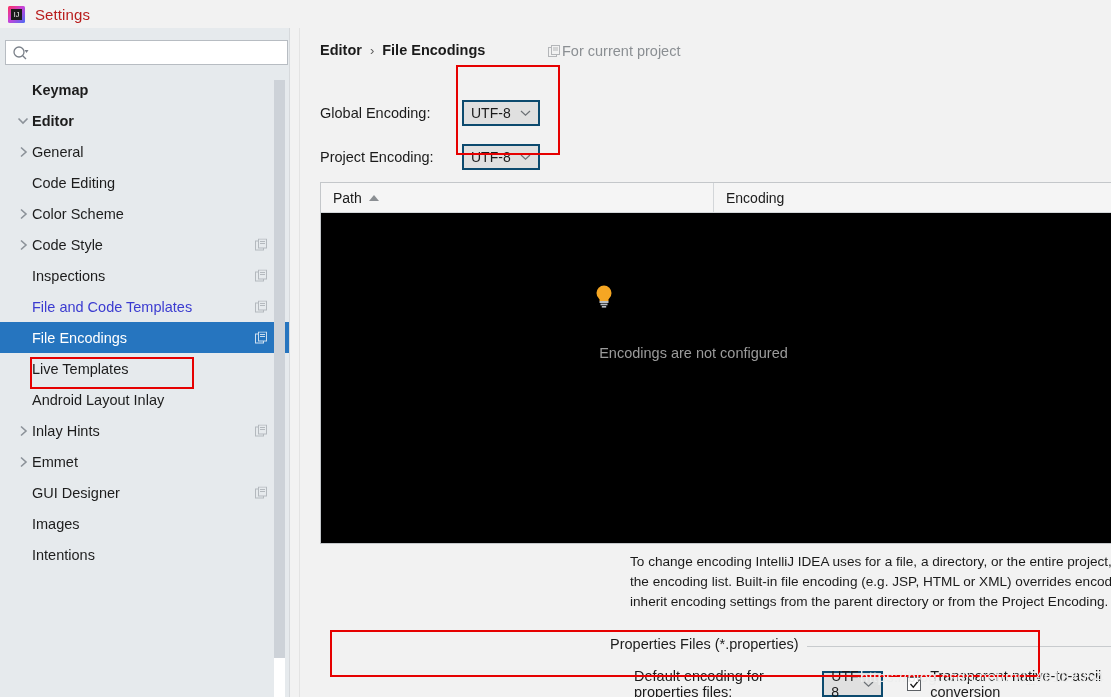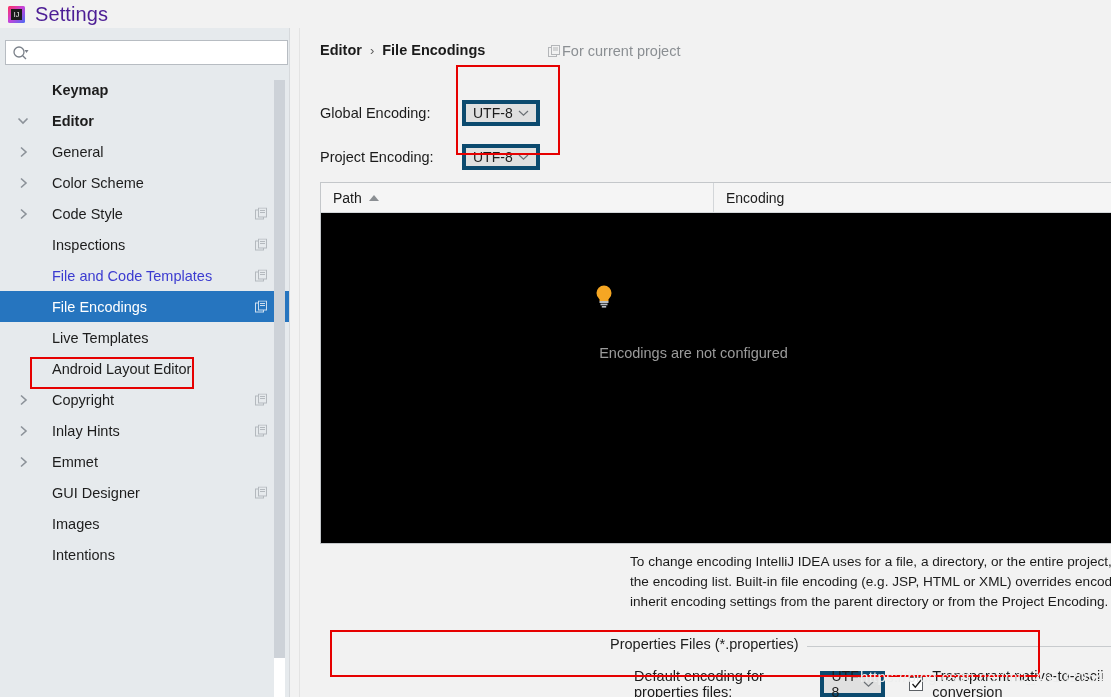--- a/index.html
+++ b/index.html
@@ -28,22 +28,22 @@
     padding-left: 8px;
   }
   .app-logo {
     width: 17px; height: 17px;
     margin-right: 10px;
     position: relative;
     flex: 0 0 auto;
   }
   .app-logo svg { display: block; }
   .titlebar-text {
-    font-size: 20px;
-    color: #4c1d95;
+    font-size: 15px;
+    color: #b91c1c;
     letter-spacing: .1px;
   }
 
   
   .sidebar {
     position: absolute; left: 0; top: 28px;
     width: 290px; height: 669px;
     background: #e6eaed;
   }
   .search-wrap {
@@ -85,21 +85,21 @@
     color: #ffffff;
   }
   .tree-row .twisty {
     width: 18px; height: 18px;
     flex: 0 0 auto;
     display: flex; align-items: center; justify-content: center;
     color: #8c9299;
   }
   .tree-row .twisty.spacer { visibility: hidden; }
   .tree-row .label {
-    margin-left: 20px;
+    margin-left: 0;
   }
   .tree-row.depth0 { padding-left: 14px; }
   .tree-row.depth1 { }
   .tree-row.bold .label { font-weight: bold; }
   .tree-row.linkish .label { color: #3b3bd0; }
   .tree-row .copy-icon {
     position: absolute;
     right: 22px; top: 50%;
     transform: translateY(-50%);
     width: 13px; height: 13px;
@@ -154,21 +154,21 @@
     position: absolute; left: 30px;
     display: flex; align-items: center;
     font-size: 14.5px; color: #1b1b1b;
   }
   .field-row.r1 { top: 72px; }
   .field-row.r2 { top: 116px; }
   .field-label { width: 142px; }
   .combo {
     width: 78px; height: 26px;
     background: #e0e0e0;
-    border: 4px solid #0c4a6e;
+    border: 2px solid #0c4a6e;
     display: flex; align-items: center;
     padding: 0 7px;
     font-size: 14px; color: #1b1b1b;
     justify-content: space-between;
   }
   .combo .chev { color: #6b7075; display: flex; }
 
   
   .redbox {
     position: absolute;
@@ -327,20 +327,24 @@
         </div>
         <div class="tree-row depth1">
           <span class="twisty">
             <svg width="9" height="12" viewBox="0 0 9 12">
               <path d="M2 1.5 L7 6 L2 10.5" fill="none" stroke="currentColor" stroke-width="1.6"></path>
             </svg>
           </span>
           <span class="label">General</span>
         </div>
         <div class="tree-row depth1">
+          <span class="twisty spacer"></span>
+          <span class="label">Code Editing</span>
+        </div>
+        <div class="tree-row depth1">
           <span class="twisty">
             <svg width="9" height="12" viewBox="0 0 9 12">
               <path d="M2 1.5 L7 6 L2 10.5" fill="none" stroke="currentColor" stroke-width="1.6"></path>
             </svg>
           </span>
           <span class="label">Color Scheme</span>
         </div>
         <div class="tree-row depth1">
           <span class="twisty">
             <svg width="9" height="12" viewBox="0 0 9 12">
@@ -384,35 +388,21 @@
               <line x1="5" y1="3" x2="10" y2="3" stroke="#dfeaf5" stroke-width="1"></line>
               <line x1="5" y1="5" x2="10" y2="5" stroke="#dfeaf5" stroke-width="1"></line>
             </svg></span>
         </div>
         <div class="tree-row depth1">
           <span class="twisty spacer"></span>
           <span class="label">Live Templates</span>
         </div>
         <div class="tree-row depth1">
           <span class="twisty spacer"></span>
-          <span class="label">Android Layout Editor</span>
-        </div>
-        <div class="tree-row depth1">
-          <span class="twisty">
-            <svg width="9" height="12" viewBox="0 0 9 12">
-              <path d="M2 1.5 L7 6 L2 10.5" fill="none" stroke="currentColor" stroke-width="1.6"></path>
-            </svg>
-          </span>
-          <span class="label">Copyright</span>
-          <span class="copy-icon"><svg width="13" height="13" viewBox="0 0 13 13">
-              <rect x="0.5" y="2.5" width="8" height="9" fill="none" stroke="#9aa0a6" stroke-width="1"></rect>
-              <rect x="3.5" y="0.5" width="8" height="9" fill="#e6eaed" stroke="#9aa0a6" stroke-width="1"></rect>
-              <line x1="5" y1="3" x2="10" y2="3" stroke="#9aa0a6" stroke-width="1"></line>
-              <line x1="5" y1="5" x2="10" y2="5" stroke="#9aa0a6" stroke-width="1"></line>
-            </svg></span>
+          <span class="label">Android Layout Inlay</span>
         </div>
         <div class="tree-row depth1">
           <span class="twisty">
             <svg width="9" height="12" viewBox="0 0 9 12">
               <path d="M2 1.5 L7 6 L2 10.5" fill="none" stroke="currentColor" stroke-width="1.6"></path>
             </svg>
           </span>
           <span class="label">Inlay Hints</span>
           <span class="copy-icon"><svg width="13" height="13" viewBox="0 0 13 13">
               <rect x="0.5" y="2.5" width="8" height="9" fill="none" stroke="#9aa0a6" stroke-width="1"></rect>

